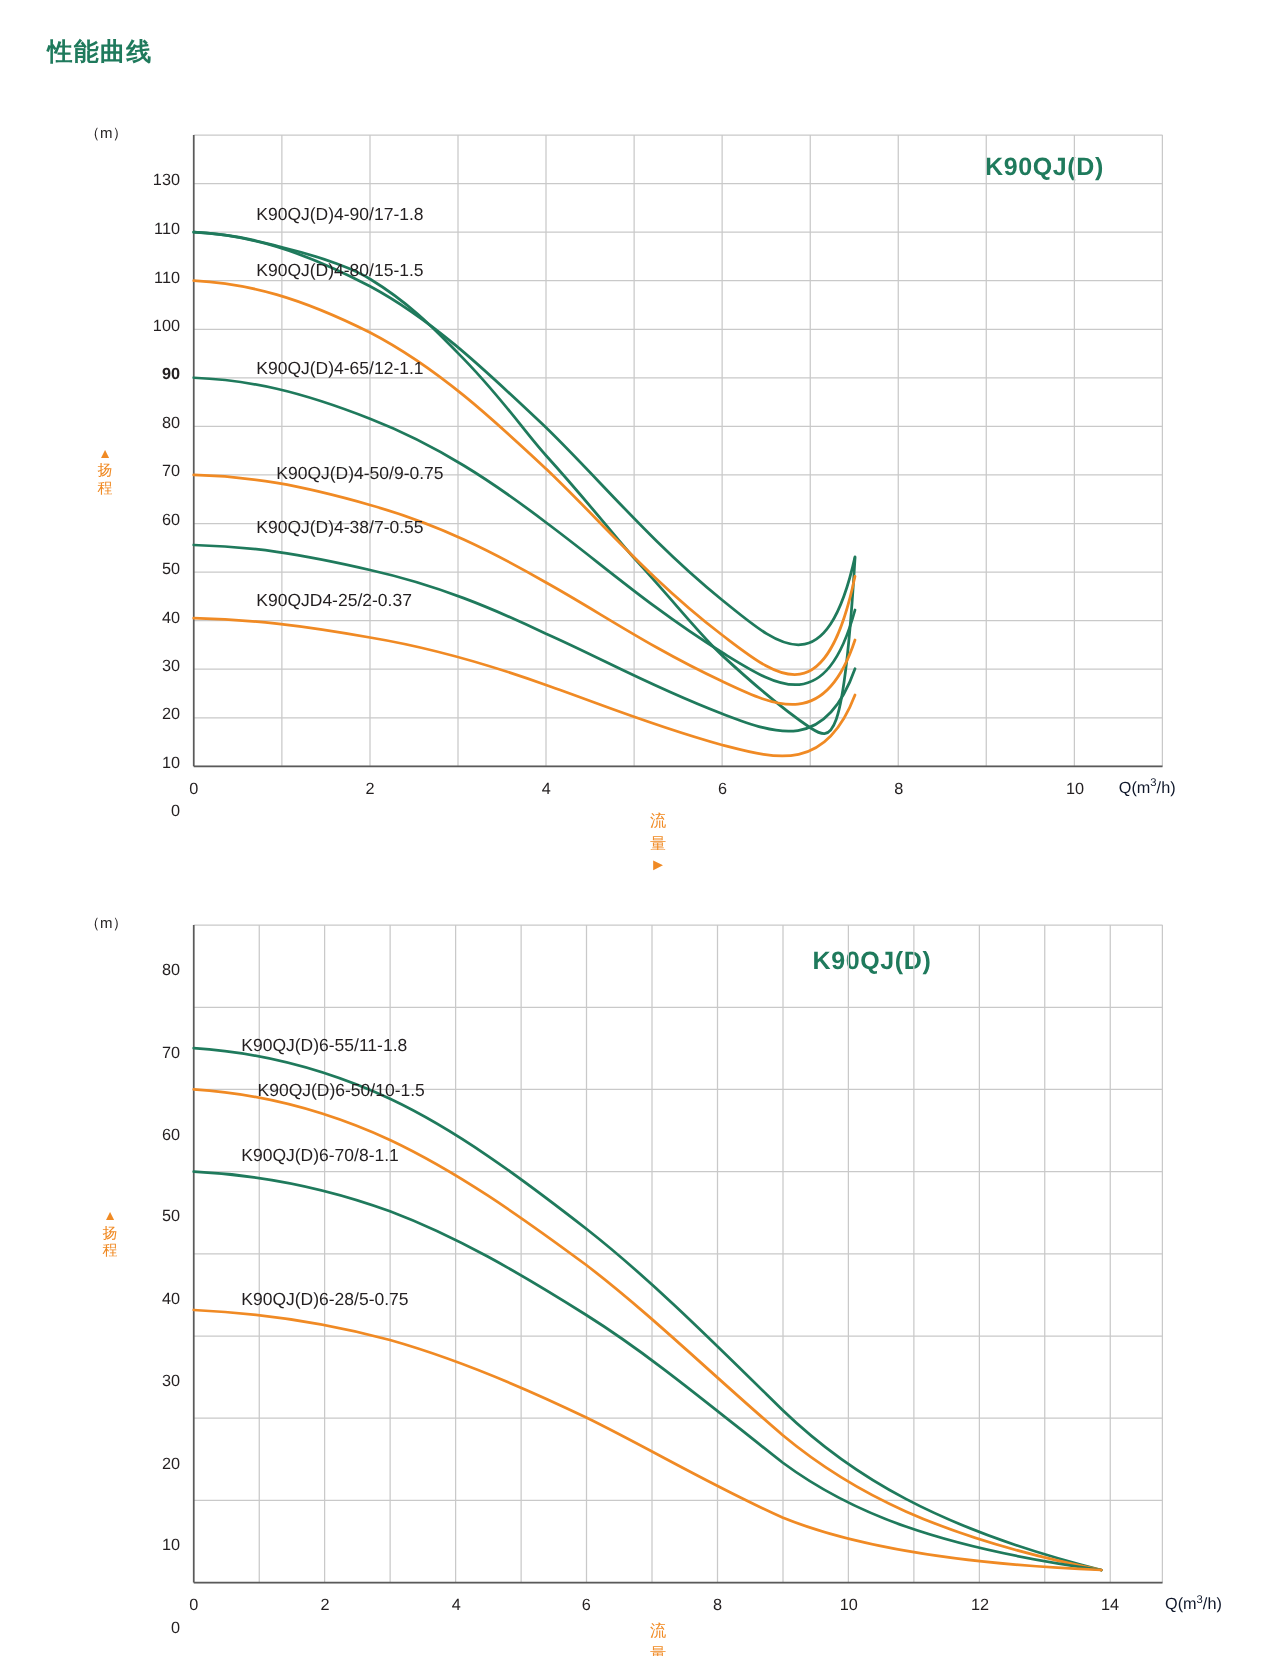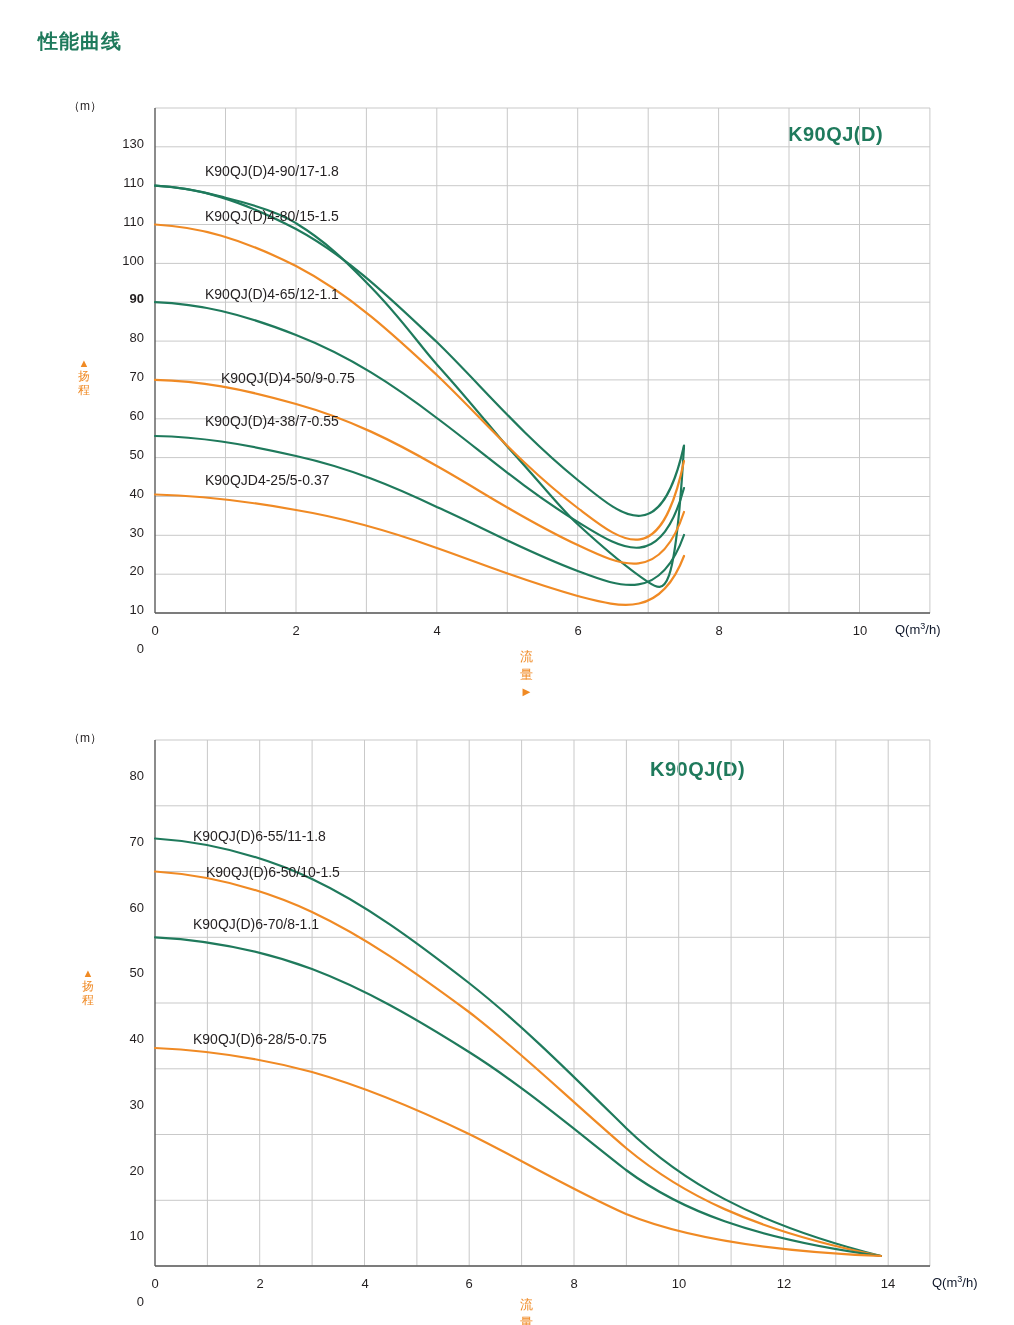--- a/index.html
+++ b/index.html
@@ -105,21 +105,21 @@
   <div class="tick-label xtick" style="left:566px;top:535px;">6</div>
   <div class="tick-label xtick" style="left:707px;top:535px;">8</div>
   <div class="tick-label xtick" style="left:848px;top:535px;">10</div>
   <div class="axis-caption" style="left:895px;top:533px;">Q(m<sup style="font-size:9px;">3</sup>/h)</div>
 
   <div class="curve-label" style="left:205px;top:75px;">K90QJ(D)4-90/17-1.8</div>
   <div class="curve-label" style="left:205px;top:120px;">K90QJ(D)4-80/15-1.5</div>
   <div class="curve-label" style="left:205px;top:198px;">K90QJ(D)4-65/12-1.1</div>
   <div class="curve-label" style="left:205px;top:282px;margin-left:16px;">K90QJ(D)4-50/9-0.75</div>
   <div class="curve-label" style="left:205px;top:325px;">K90QJ(D)4-38/7-0.55</div>
-  <div class="curve-label" style="left:205px;top:384px;">K90QJD4-25/5-0.37</div>
+  <div class="curve-label" style="left:205px;top:384px;">K90QJD4-25/2-0.37</div>
 </div>
 
 <div class="chart-block chart-2">
   <div class="unit-label" style="left:68px;top:12px;">（m）</div>
   <div class="series-title" style="left:650px;top:40px;">K90QJ(D)</div>
 
   <div class="y-axis-caption" style="left:78px;top:250px;">
     <span class="arrow">▲</span>
     <span>扬程</span>
   </div>

